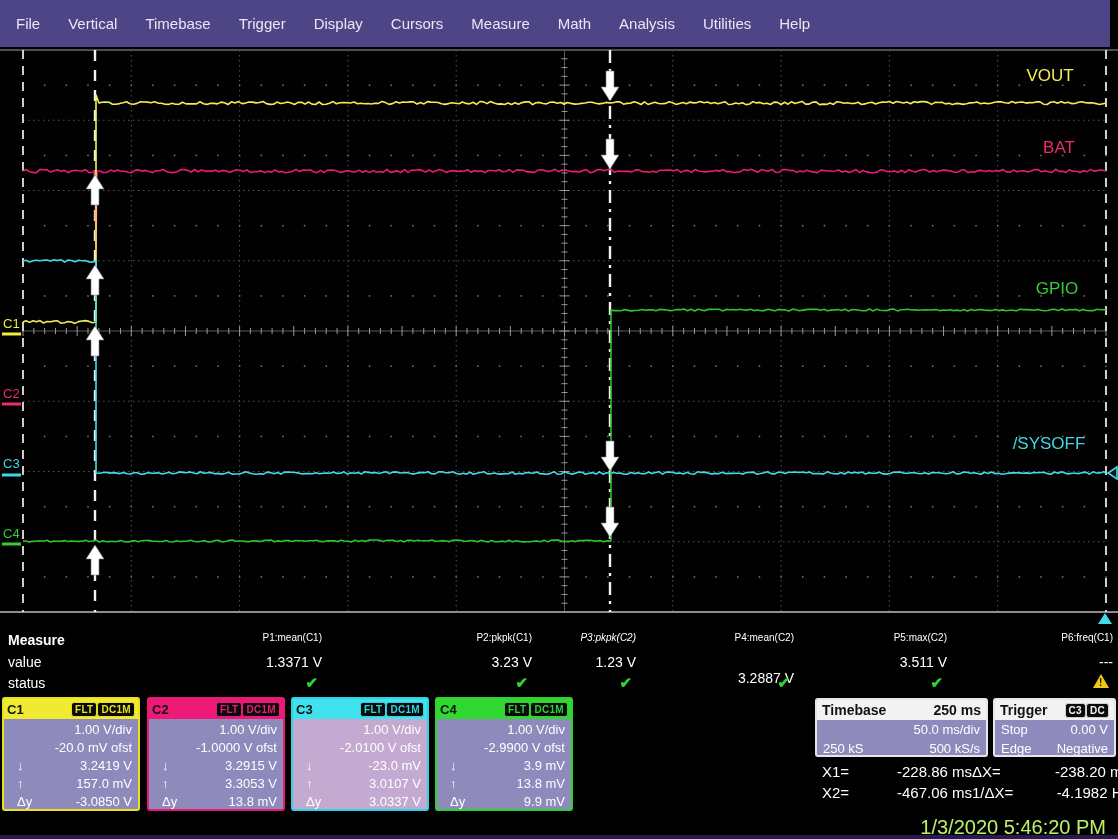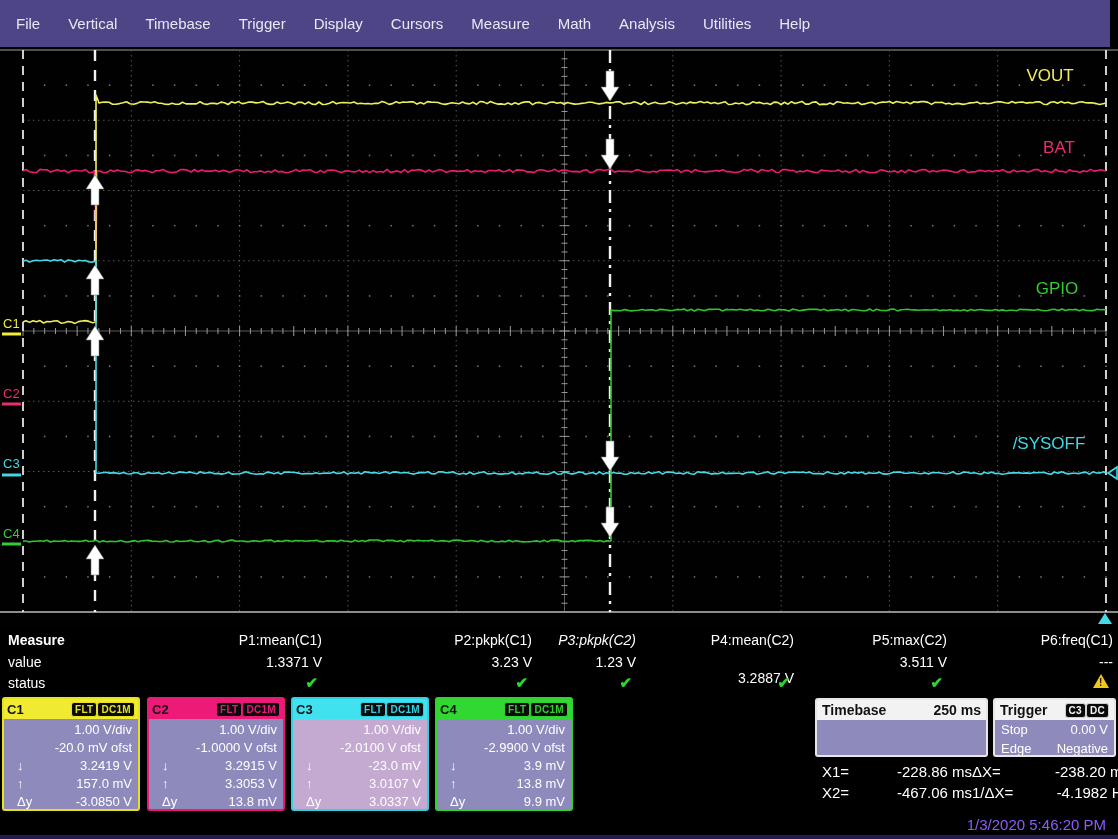--- a/index.html
+++ b/index.html
@@ -7,21 +7,21 @@
        font-family:"Liberation Sans",sans-serif;-webkit-font-smoothing:antialiased;}
   
   .menubar{position:absolute;left:0;top:0;width:1110px;height:47px;background:#4e4587;
            display:flex;align-items:center;padding-left:16px;gap:28px;box-sizing:border-box;}
   .menubar .mitem{color:#e9e7f2;font-size:15px;cursor:default;white-space:nowrap;}
   
   .plot{position:absolute;left:0;top:47px;width:928px;height:580px;background:#010101;}
   
   .mrow-label{position:absolute;left:8px;color:#fff;font-size:14px;}
   .mcol{position:absolute;width:170px;text-align:right;color:#fff;font-size:14px;white-space:nowrap;}
-  .mhead{font-size:14px;}
+  .mhead{font-size:10px;}
   .ok{color:#2ed52e;font-weight:bold;font-size:15px;}
   .warn-tri{display:inline-block;position:relative;width:0;height:0;
             border-left:8px solid transparent;border-right:8px solid transparent;
             border-bottom:14px solid #f2c71b;}
   .warn-tri span{position:absolute;left:-2px;top:3px;color:#201800;font-size:10px;font-weight:bold;}
   
   .chbox{position:absolute;width:138px;height:114px;border:2px solid #888;border-radius:3px;
          box-sizing:border-box;overflow:hidden;background:#8e8abc;}
   .chbox .hd{height:20px;display:flex;align-items:center;justify-content:space-between;padding:0 3px;}
   .chbox .hd .cid{font-size:13px;font-weight:bold;color:#111;}
@@ -37,21 +37,21 @@
               justify-content:space-between;padding:0 5px;font-size:14px;}
   .panel .phd .t{font-weight:bold;}
   .panel .prow{display:flex;justify-content:space-between;color:#fff;font-size:13px;
                padding:1px 6px;height:17px;align-items:center;}
   .panel .badge{color:#f5f5f5;border:1px solid #cfcfcf;}
   
   .creadout{position:absolute;left:822px;top:763px;color:#fff;font-size:15px;
             display:grid;grid-template-columns:40px 110px 58px 100px;row-gap:4px;}
   .creadout .lab{text-align:left;}
   .creadout .val{text-align:right;}
-  .timestamp{position:absolute;right:12px;top:816px;color:#8b5cf6;font-size:15px;}
+  .timestamp{position:absolute;right:12px;top:816px;color:#bef264;font-size:20px;}
   .botstrip{position:absolute;left:0;bottom:0;width:100%;height:4px;background:#241c50;}
 </style>
 </head>
 <body>
 
 <div class="menubar" id="menubar">
     <div class="mitem">File</div>
     <div class="mitem">Vertical</div>
     <div class="mitem">Timebase</div>
     <div class="mitem">Trigger</div>
@@ -833,20 +833,30 @@
         </div>
       </div>
     </div>
   </div>
 
 <div class="panel" id="tbpanel" style="left:815px;top:698px;width:173px;height:59px;">
   <div class="phd">
     <span class="t">Timebase</span>
     <span class="t">250 ms</span>
   </div>
+  <div id="tbrows">
+      <div class="prow">
+        <span></span>
+        <span>50.0 ms/div</span>
+      </div>
+      <div class="prow">
+        <span>250 kS</span>
+        <span>500 kS/s</span>
+      </div>
+    </div>
 </div>
 
 <div class="panel" id="trpanel" style="left:993px;top:698px;width:123px;height:59px;">
   <div class="phd">
     <span class="t">Trigger</span>
     <span id="trbadges" style="display:flex;">
         <span class="badge">C3</span>
         <span class="badge">DC</span>
       </span>
   </div>

